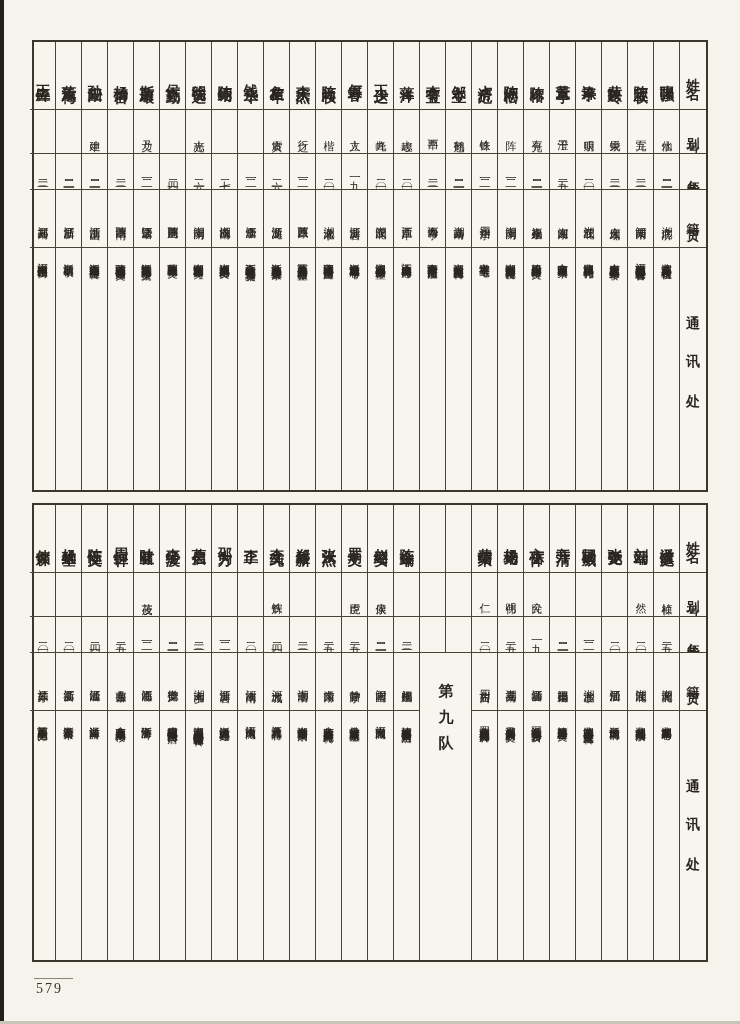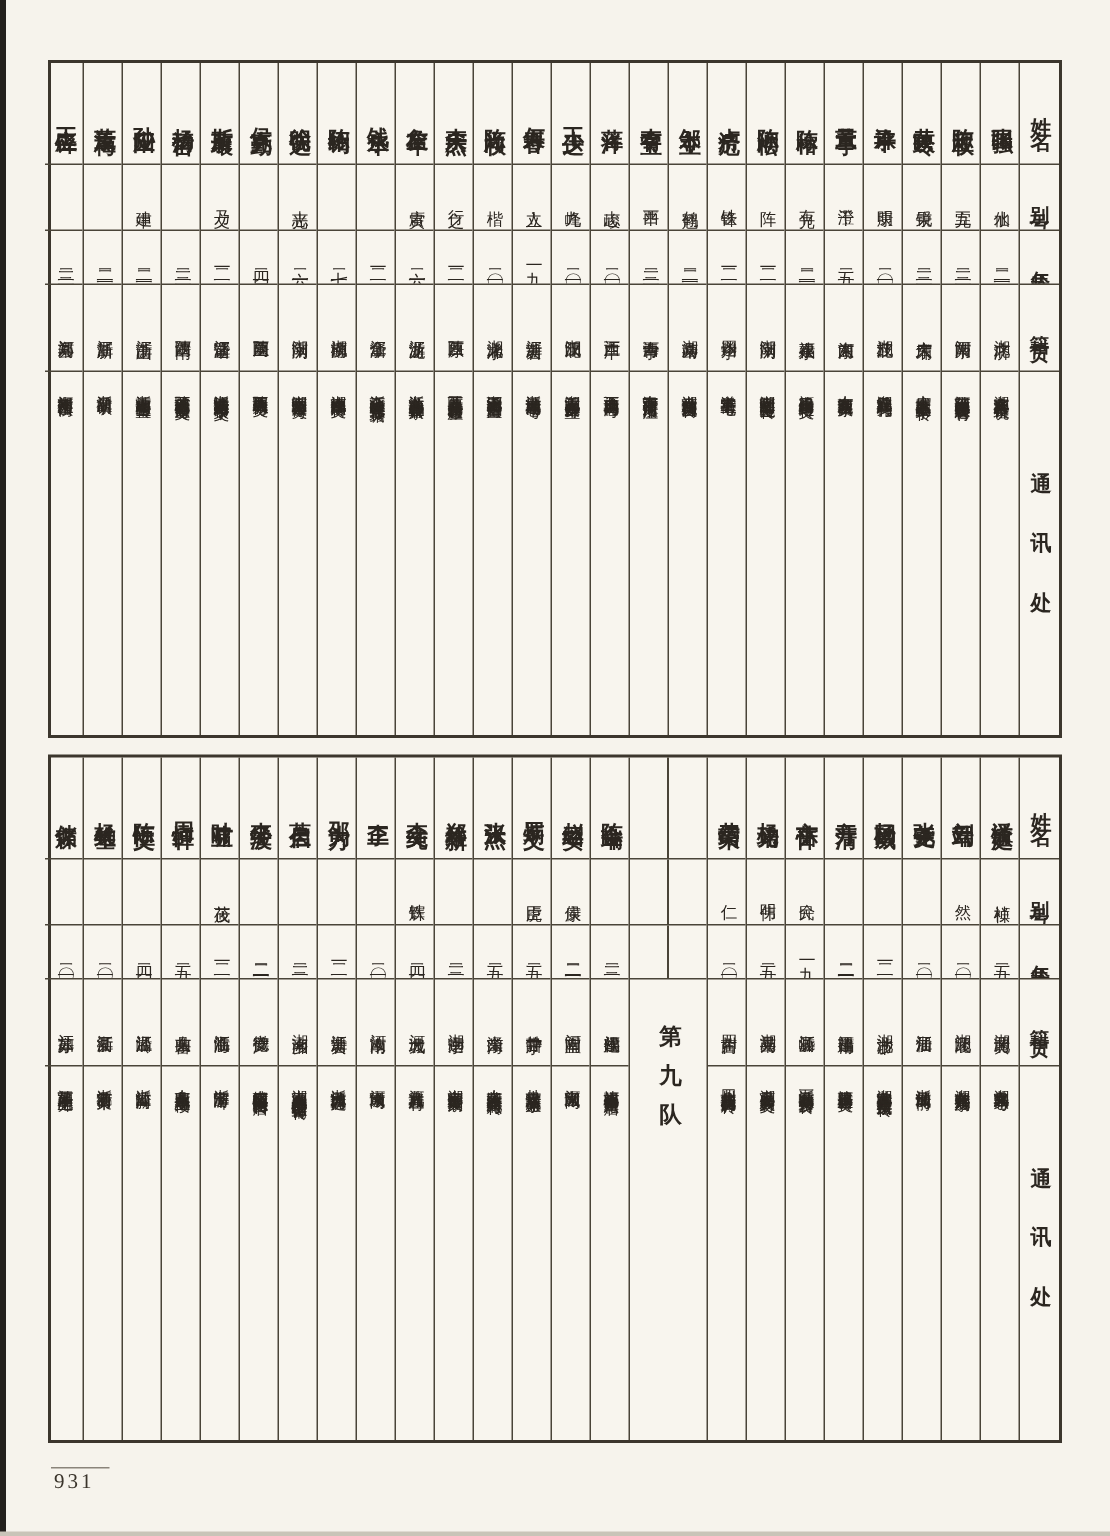--- a/index.html
+++ b/index.html
@@ -419,15 +419,15 @@
       </div>
       <div class="col">
         <div class="cell name">储森</div>
         <div class="cell alias"></div>
         <div class="cell age">二〇</div>
         <div class="cell native">江苏如皋</div>
         <div class="cell address">江苏如皋丁所闸七里井</div>
       </div>
     </div>
 
-  <div class="page-number">931</div>
+  <div class="page-number">579</div>
   <div class="scan-edge-bottom"></div>
 </div>
 
 </body></html>

